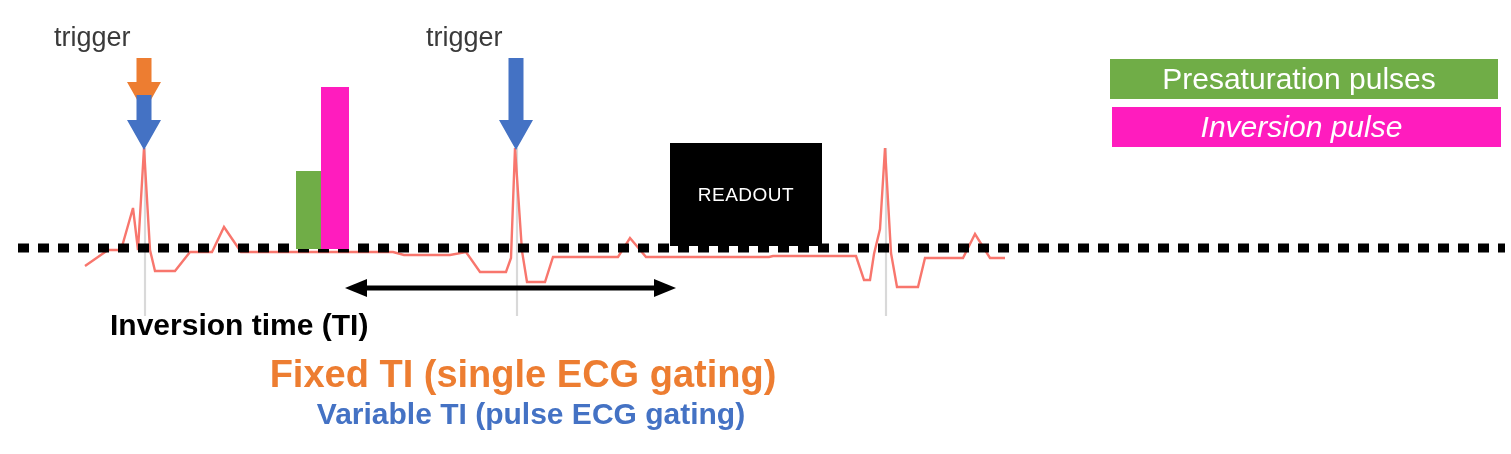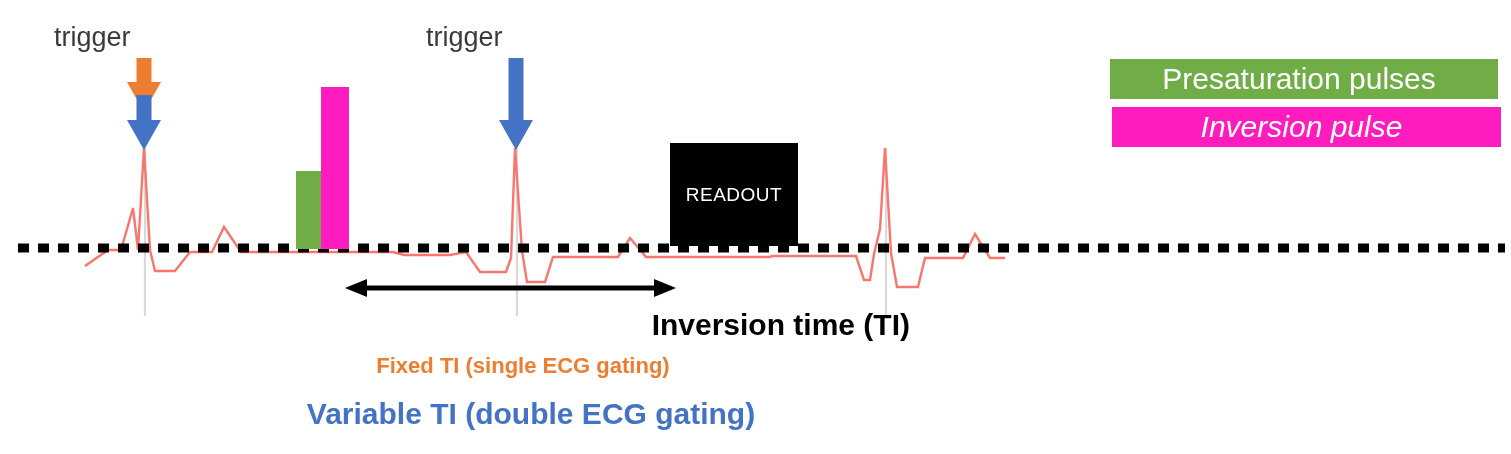--- a/index.html
+++ b/index.html
@@ -74,21 +74,21 @@
     font-family: "Liberation Sans", sans-serif;
     font-weight: bold;
     white-space: nowrap;
     line-height: 1;
   }
   .caption-ti {
     font-size: 30px;
     color: #000000;
   }
   .caption-fixed {
-    font-size: 22px;
+    font-size: 38px;
   }
   .caption-variable {
     font-size: 30px;
   }
 </style>
 </head>
 <body>
 
 <div id="figure">
 
@@ -116,28 +116,28 @@
         <path d="M 676 288 L 654 279 L 654 297 Z" fill="#000000"></path>
       </g>
   </svg>
 
   <div class="abs trigger-label" id="trig-label-0" style="left: 54px; top: 24px; width: 180px; color: rgb(58, 58, 58);">trigger</div>
   <div class="abs trigger-label" id="trig-label-1" style="left: 426px; top: 24px; width: 180px; color: rgb(58, 58, 58);">trigger</div>
 
   <div class="abs" id="pulse-0" style="left: 296px; top: 171px; width: 25px; height: 78px; background: rgb(112, 173, 71);"></div>
   <div class="abs" id="pulse-1" style="left: 321px; top: 87px; width: 28px; height: 162px; background: rgb(255, 28, 190);"></div>
 
-  <div class="abs readout-box" id="readout-box" style="left: 670px; top: 143px; width: 128px; height: 103px; background: rgb(0, 0, 0);">
+  <div class="abs readout-box" id="readout-box" style="left: 670px; top: 143px; width: 152px; height: 103px; background: rgb(0, 0, 0);">
     <span class="readout-text">READOUT</span>
   </div>
 
   <div class="abs legend-row" id="legend-0" style="left: 1110px; top: 59px; width: 388px; height: 40px; background: rgb(112, 173, 71);">
     <span class="legend-text">Presaturation pulses</span>
   </div>
   <div class="abs legend-row" id="legend-1" style="left: 1112px; top: 107px; width: 389px; height: 40px; background: rgb(255, 28, 190); font-style: italic;">
     <span class="legend-text">Inversion pulse</span>
   </div>
 
-  <div class="abs caption caption-ti" id="caption-0" style="left: 110px; top: 310px; width: 800px; text-align: right; color: rgb(0, 0, 0);">Inversion time (TI)</div>
+  <div class="abs caption caption-ti" id="caption-0" style="left: 110px; top: 310px; width: 800px; text-align: left; color: rgb(0, 0, 0);">Inversion time (TI)</div>
   <div class="abs caption caption-fixed" id="caption-1" style="left: 123px; top: 355px; width: 800px; text-align: center; color: rgb(237, 125, 49);">Fixed TI (single ECG gating)</div>
-  <div class="abs caption caption-variable" id="caption-2" style="left: 131px; top: 399px; width: 800px; text-align: center; color: rgb(68, 114, 196);">Variable TI (double ECG gating)</div>
+  <div class="abs caption caption-variable" id="caption-2" style="left: 131px; top: 399px; width: 800px; text-align: center; color: rgb(68, 114, 196);">Variable TI (pulse ECG gating)</div>
 
 </div>
 
 </body></html>

